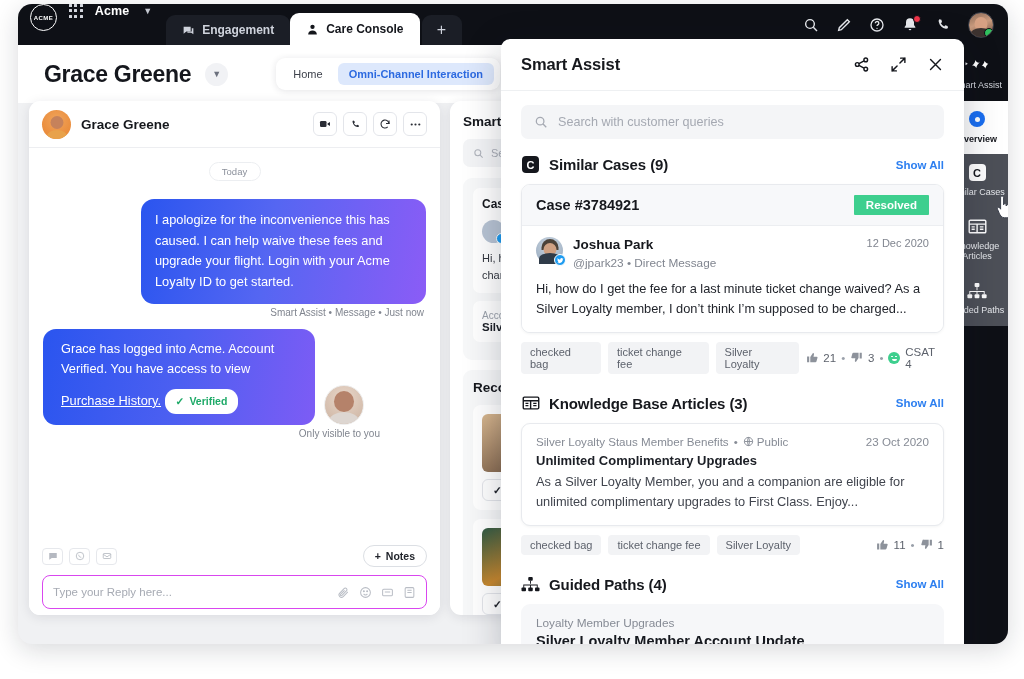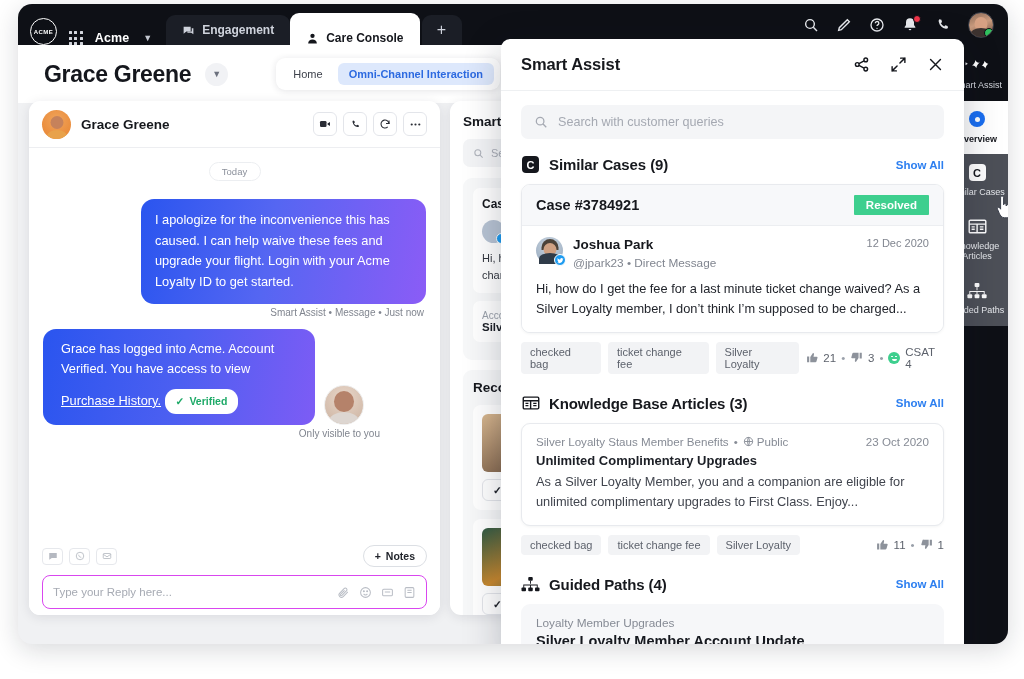--- a/index.html
+++ b/index.html
@@ -19,40 +19,40 @@
     box-shadow:0 6px 26px rgba(20,25,40,.16);
     overflow:hidden;
   }
 
   
   .topbar{
     position:absolute; left:0; top:0; width:990px; height:41px;
     background:#0e1016;
     display:flex; align-items:flex-end;
   }
-  .tb-left{ display:flex; align-items:flex-end; height:41px; padding:0 0 0 12px; gap:12px; }
+  .tb-left{ display:flex; align-items:flex-start; height:41px; padding:0 0 0 12px; gap:12px; }
   .logo-circle{
     width:27px; height:27px; border-radius:50%;
     border:1.6px solid #fff; background:#0e1016;
     display:flex; align-items:center; justify-content:center;
     font-size:6px; font-weight:700; color:#fff; letter-spacing:.4px;
   }
   .grid-icon{ display:grid; grid-template-columns:repeat(3,3px); gap:2.4px; }
   .grid-icon i{ width:3px; height:3px; background:#d4d7de; border-radius:.5px; display:block;}
   .org-name{ color:#fff; font-size:12.5px; font-weight:700; letter-spacing:.1px;}
   .chev{ color:#c3c7d0; font-size:9px; margin-left:14px; }
 
   .tabs{ display:flex; align-items:flex-end; height:41px; margin-left:14px; }
   .tab{
     height:30px; display:flex; align-items:center; gap:7px;
     padding:0 16px; border-radius:9px 9px 0 0;
     font-size:12px; font-weight:600; color:#cfd3dc;
     background:#1b1e26; cursor:pointer;
   }
-  .tab.active{ background:#fff; color:#14161c; height:32px; font-weight:700;align-items:flex-end;}
+  .tab.active{ background:#fff; color:#14161c; height:32px; font-weight:700;}
   .tab .ic{ display:inline-flex; }
   .tab-plus{
     width:40px; height:30px; display:flex;align-items:center;justify-content:center;
     color:#cfd3dc; font-size:16px; border-radius:9px 9px 0 0; background:#1b1e26;
     margin-left:2px; cursor:pointer;
   }
   .tb-right{
     margin-left:auto; display:flex; align-items:center; gap:17px;
     height:41px; padding:0 14px 0 0;
   }

